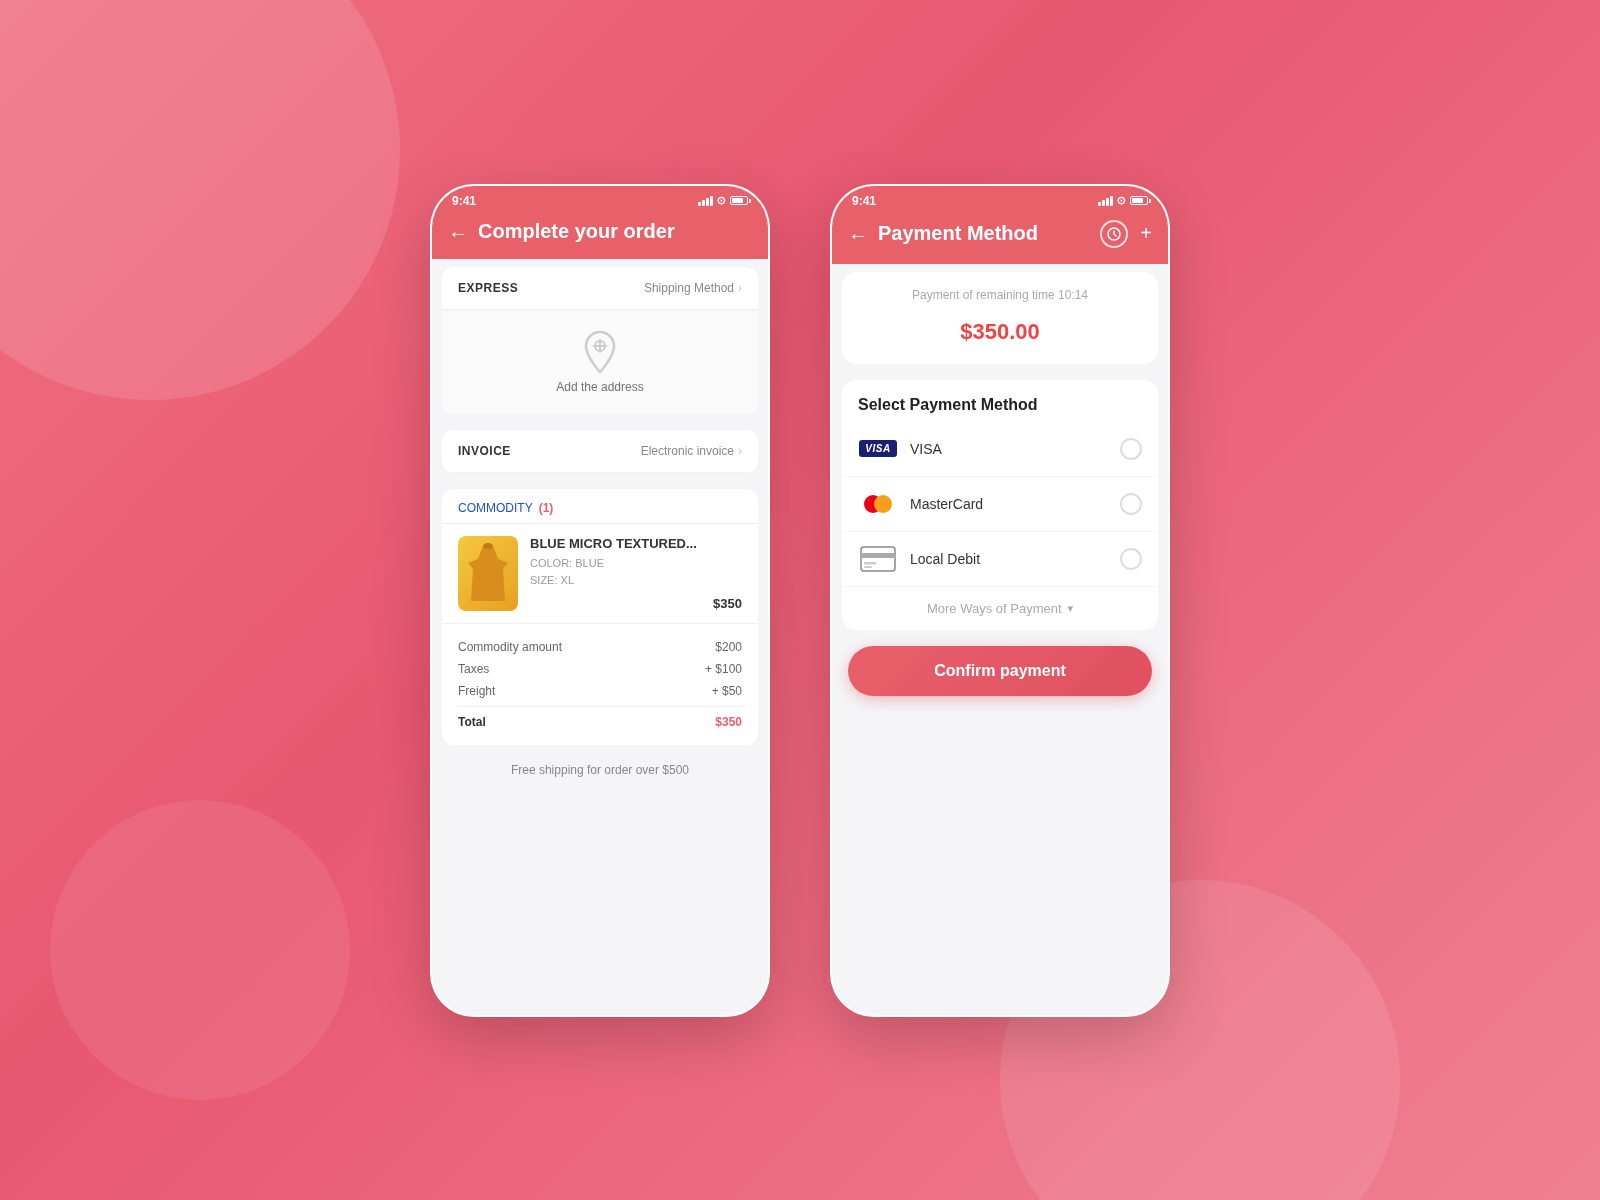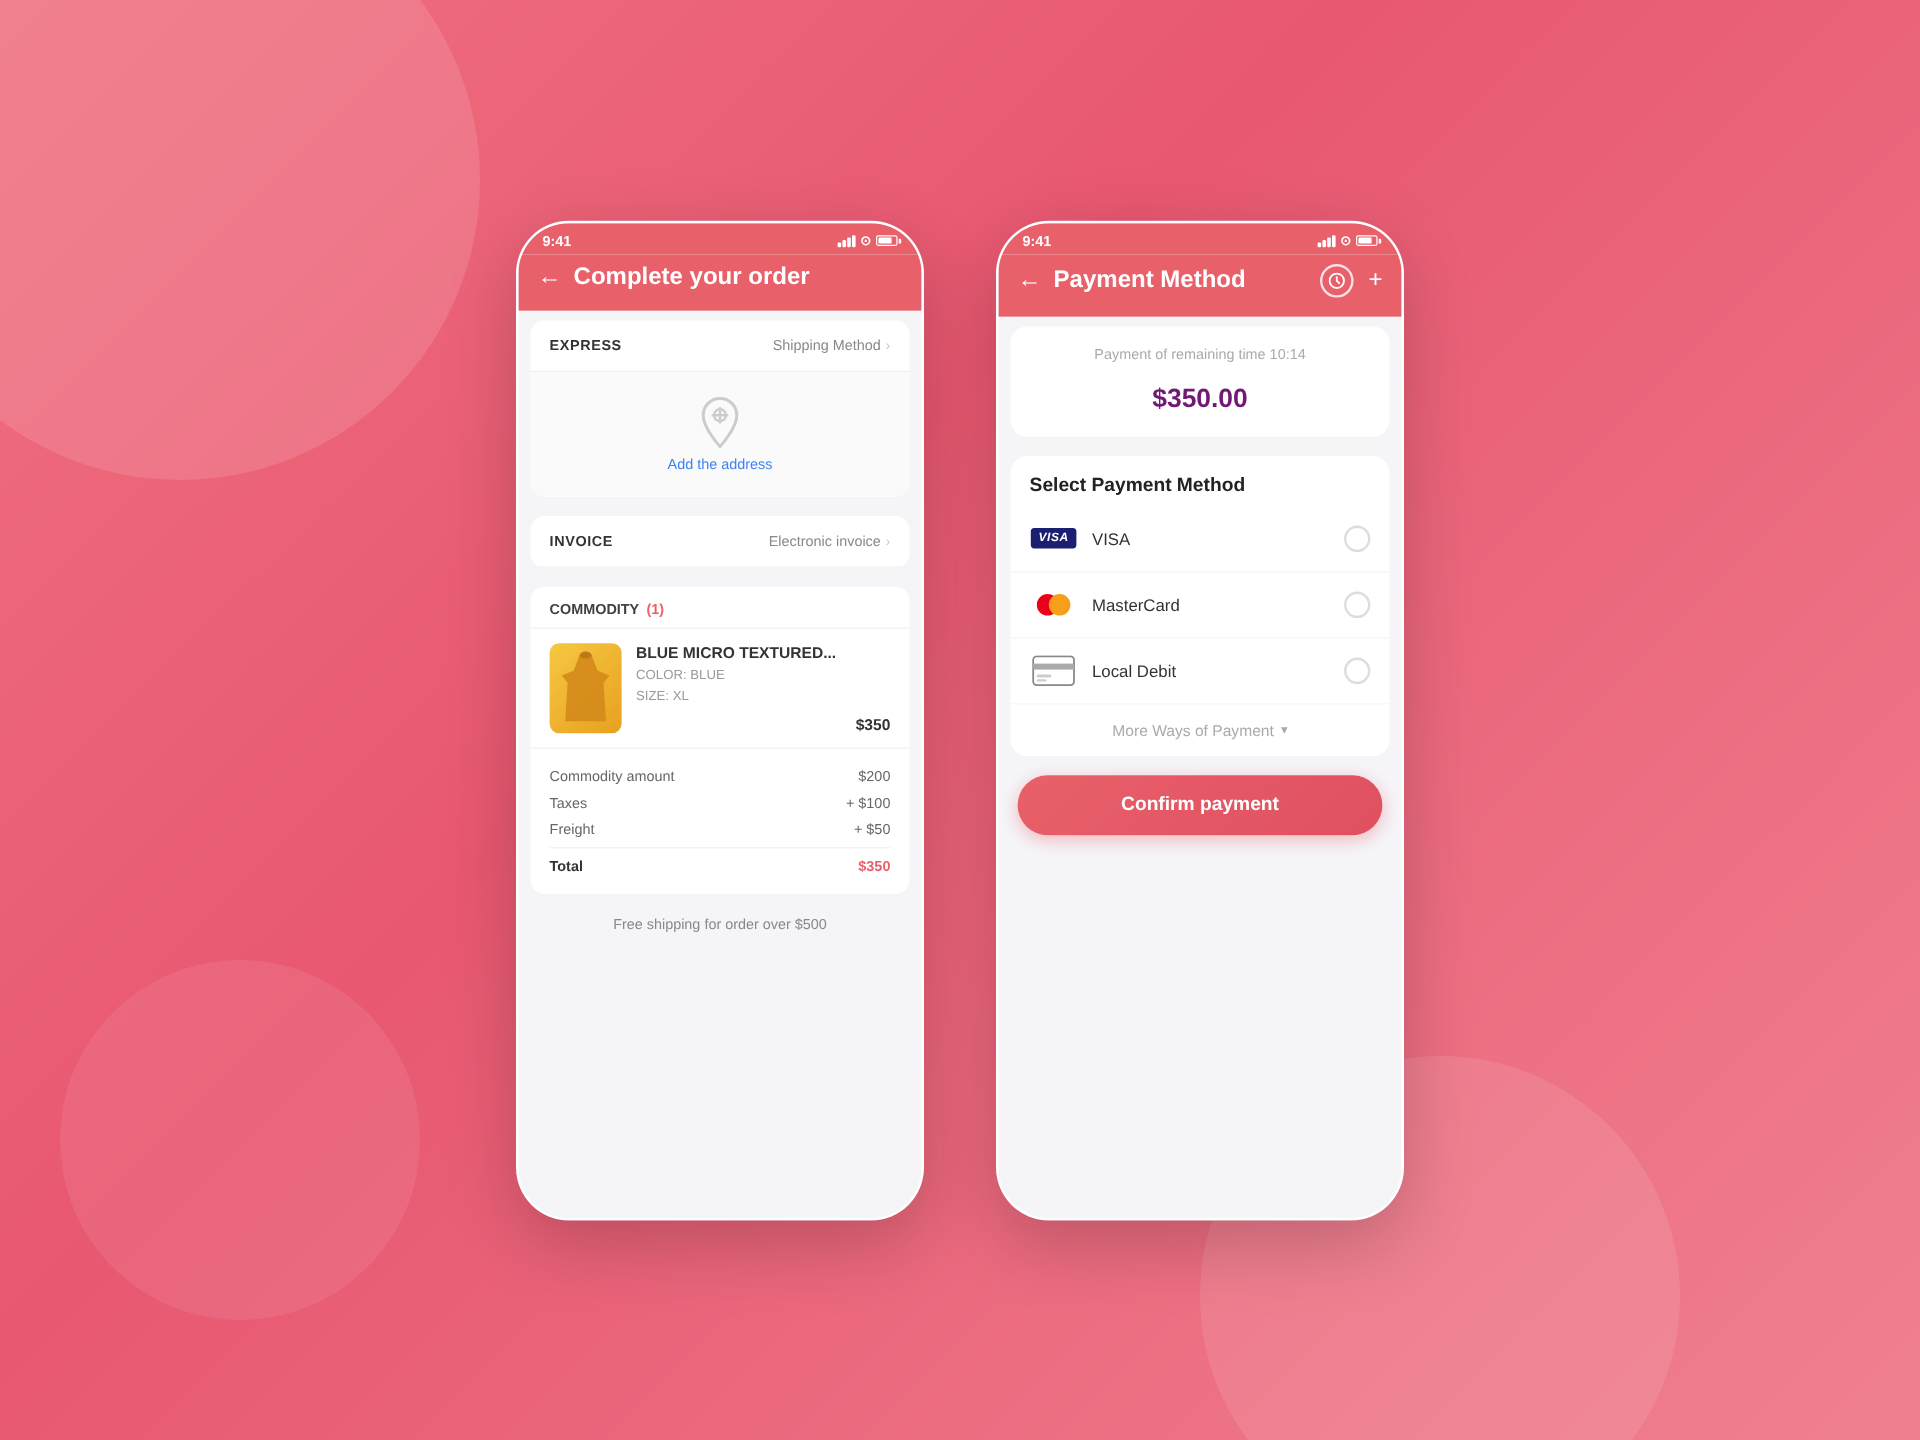--- a/index.html
+++ b/index.html
@@ -200,34 +200,34 @@
     .address-section {
       display: flex;
       flex-direction: column;
       align-items: center;
       padding: 20px;
       gap: 6px;
       background: #fafafa;
     }
     .add-address-text {
       font-size: 12px;
-      color: #3b82f6;
+      color: #737373;
     }
 
     .commodity-header {
       padding: 12px 16px 8px;
       display: flex;
       align-items: center;
       gap: 6px;
       border-bottom: 1px solid #f0f0f0;
     }
     .commodity-label {
       font-size: 12px;
-      font-weight: 700;
-      color: #404040;
+      font-weight: 400;
+      color: #1d4ed8;
     }
     .commodity-count {
       color: #e8606a;
       font-size: 12px;
       font-weight: 600;
     }
 
     .product-row {
       display: flex;
       padding: 12px 16px;
@@ -321,21 +321,21 @@
     }
     .payment-timer-text {
       font-size: 12px;
       color: #aaa;
       text-align: center;
       margin-bottom: 4px;
     }
     .payment-amount {
       font-size: 36px;
       font-weight: 800;
-      color: #701a75;
+      color: #ef4444;
       text-align: center;
     }
     .payment-amount span {
       font-size: 22px;
       font-weight: 600;
     }
 
     .payment-methods-card {
       background: white;
       margin: 8px 10px;

